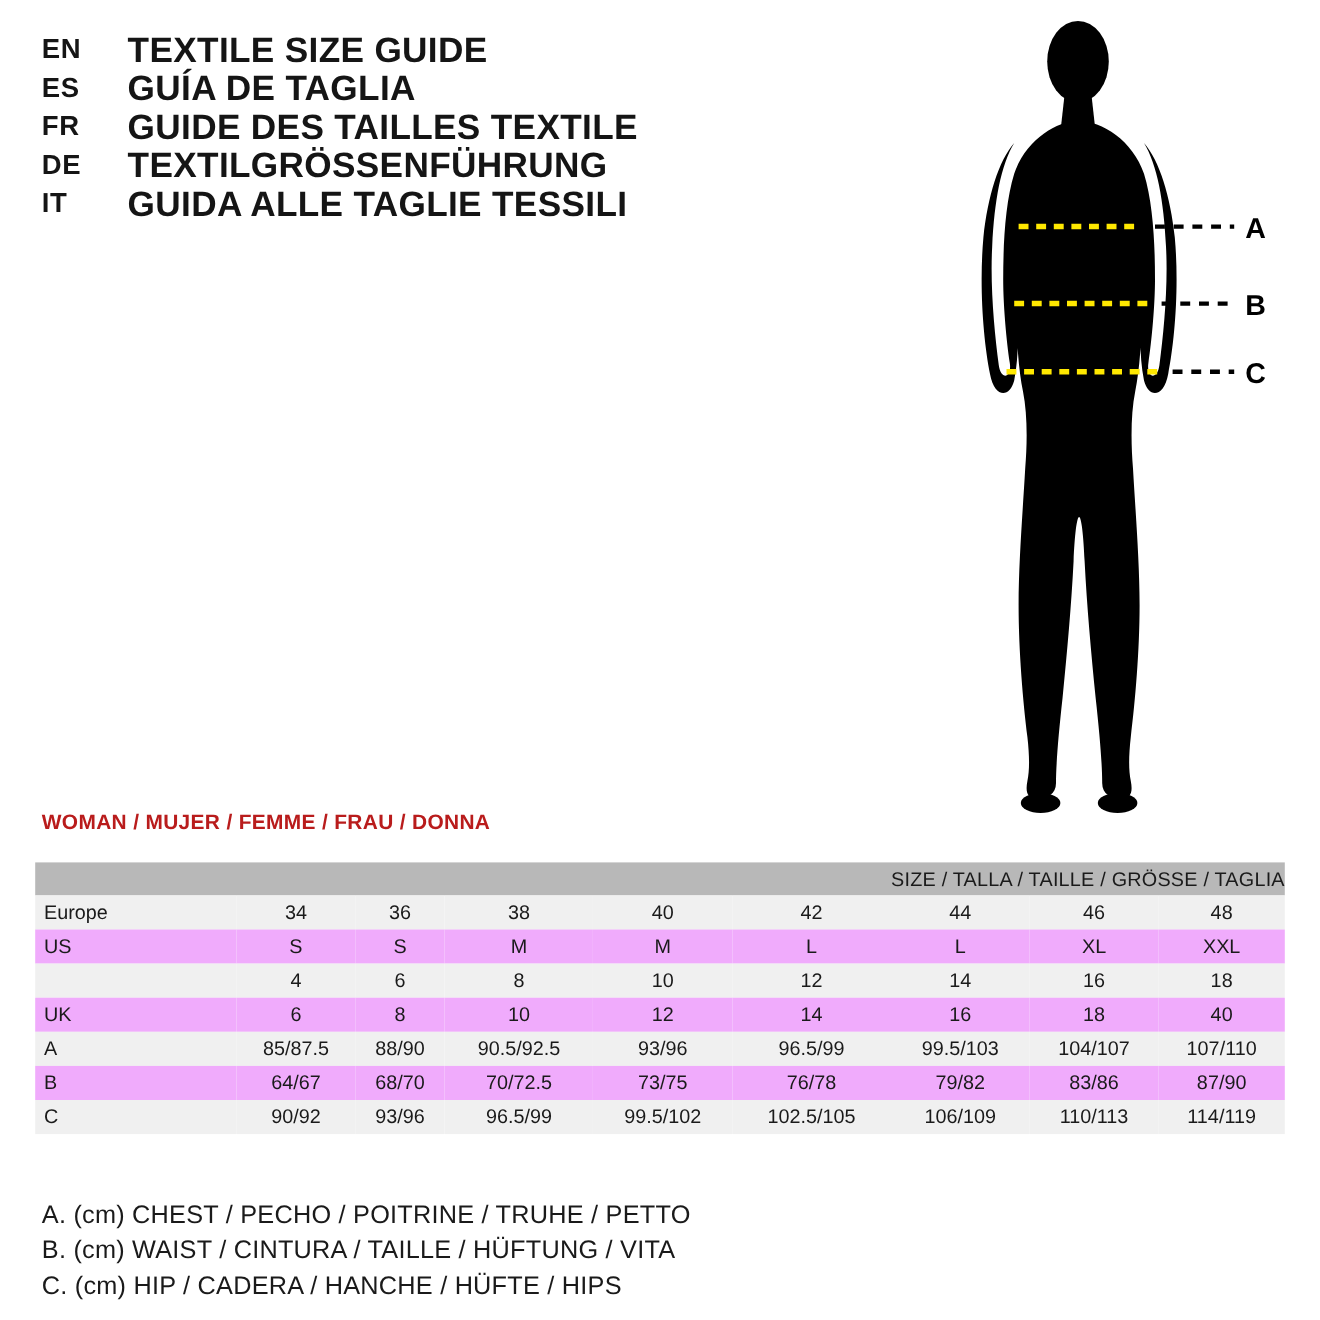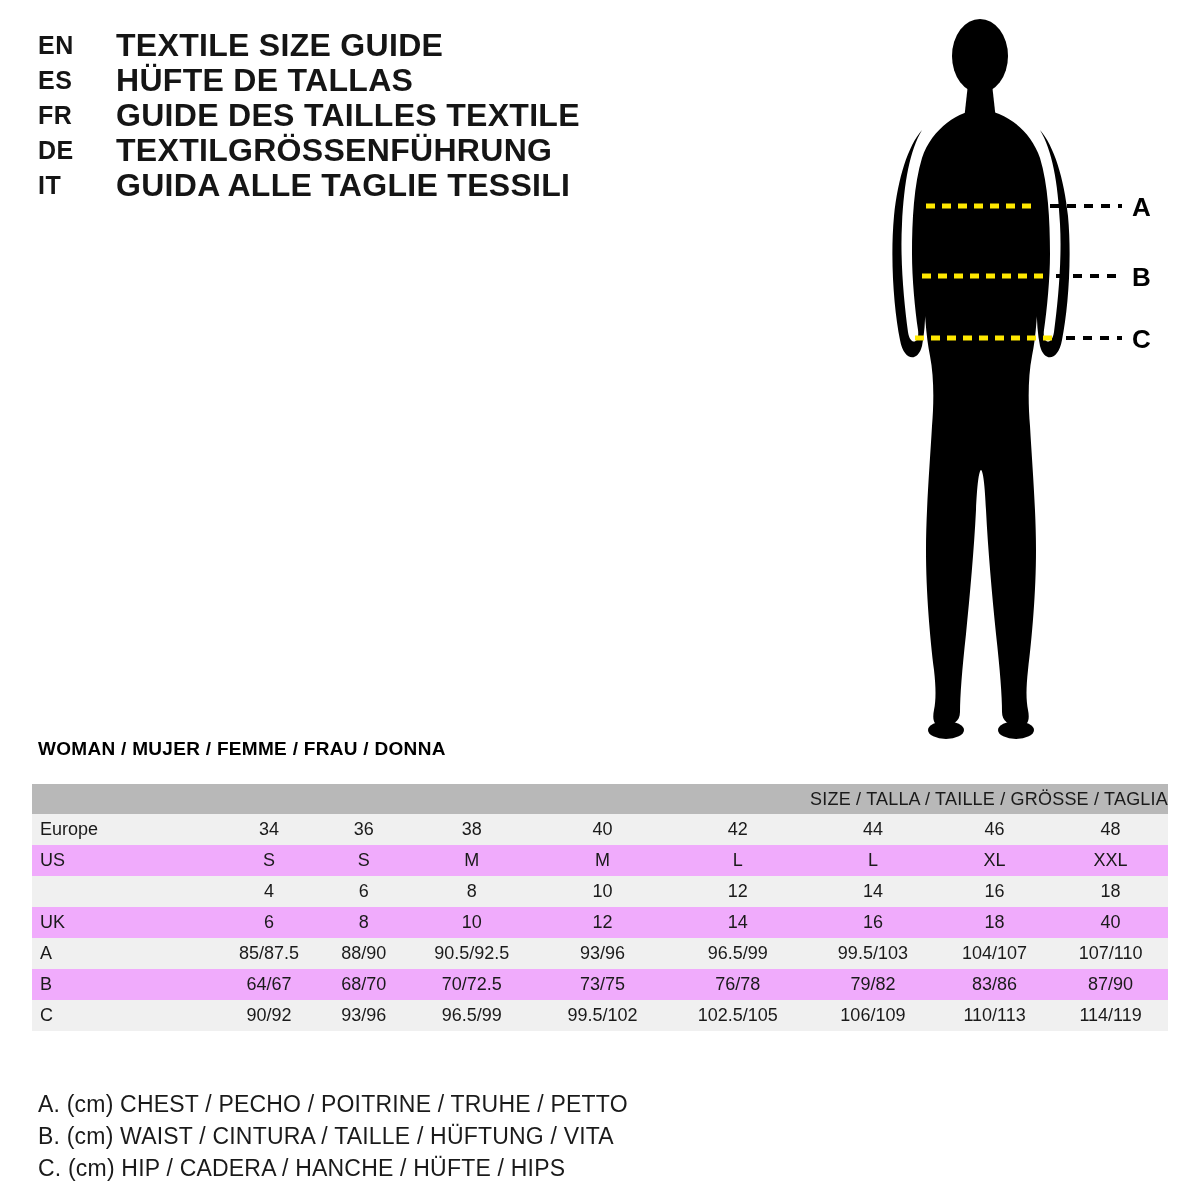--- a/index.html
+++ b/index.html
@@ -54,21 +54,21 @@
   #figure-svg { display: block; }
 
   
   #section-heading {
     position: absolute;
     left: 38px;
     top: 738px;
     font-size: 19px;
     font-weight: bold;
     letter-spacing: 0.3px;
-    color: #000000;
+    color: #b91c1c;
   }
 
   
   #size-table {
     position: absolute;
     left: 32px;
     top: 784px;
     width: 1136px;
     border-collapse: collapse;
     font-size: 18px;
@@ -116,21 +116,21 @@
 </head>
 <body>
 
 <div id="title-block">
   <div class="title-row">
     <span class="title-lang">EN</span>
     <span class="title-text">TEXTILE SIZE GUIDE</span>
   </div>
   <div class="title-row">
     <span class="title-lang">ES</span>
-    <span class="title-text">HÜFTE DE TALLAS</span>
+    <span class="title-text">GUÍA DE TAGLIA</span>
   </div>
   <div class="title-row">
     <span class="title-lang">FR</span>
     <span class="title-text">GUIDE DES TAILLES TEXTILE</span>
   </div>
   <div class="title-row">
     <span class="title-lang">DE</span>
     <span class="title-text">TEXTILGRÖSSENFÜHRUNG</span>
   </div>
   <div class="title-row">

